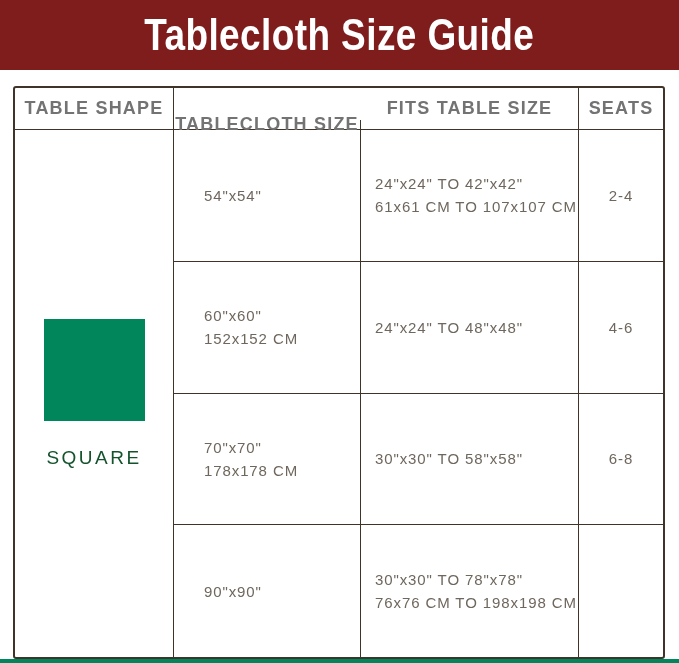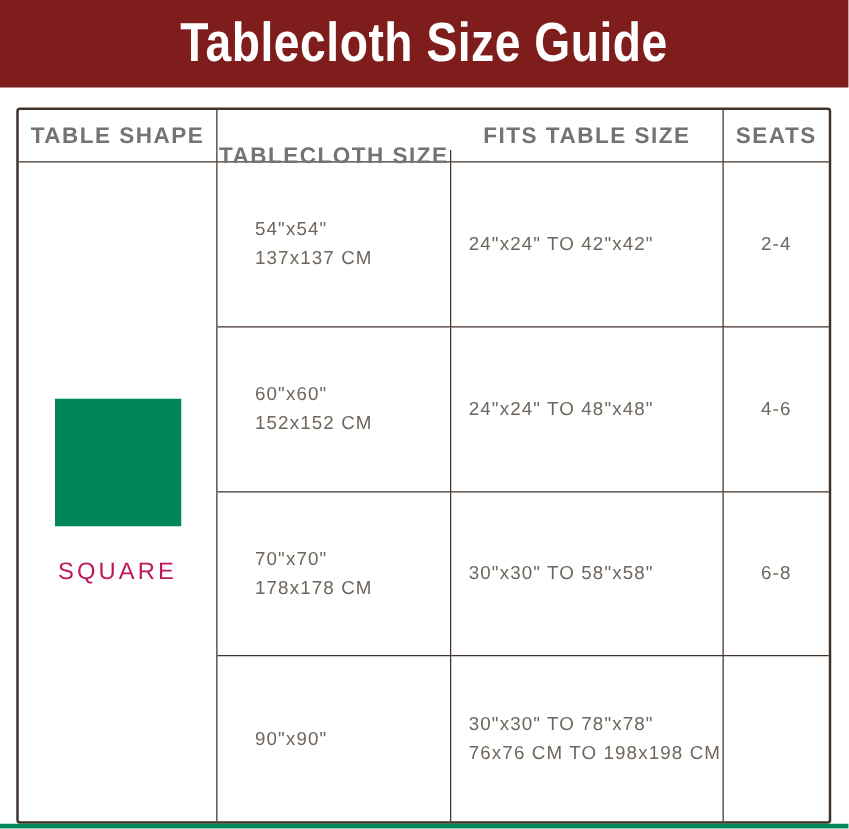--- a/index.html
+++ b/index.html
@@ -91,21 +91,21 @@
     flex-direction: column;
     align-items: center;
     justify-content: center;
   }
   .shape-swatch {
     width: 101px; height: 102px;
     background: #00865A;
   }
   .shape-label {
     margin-top: 26px;
-    color: #be185d;
+    color: #14532d;
     font-size: 19px;
     letter-spacing: 2.5px;
   }
   .line { display: block; }
 </style>
 </head>
 <body>
 
 <div id="screen">
 
@@ -120,24 +120,24 @@
     <div class="cell hdr br bb" style="grid-column:3;grid-row:1;">FITS TABLE SIZE</div>
     <div class="cell hdr bb" style="grid-column:4;grid-row:1;">SEATS</div>
 
     <div class="cell shape-cell br">
       <div class="shape-swatch" style="background-color: rgb(0, 134, 90);"></div>
       <div class="shape-label">SQUARE</div>
     </div>
 
     <div class="cell body-cell tc-cell br bb" style="grid-column:2;grid-row:2;">
       <span class="line">54"x54"</span>
-      <span class="line">137x137 CM</span>
     </div>
     <div class="cell body-cell fit-cell br bb" style="grid-column:3;grid-row:2;">
       <span class="line">24"x24" TO 42"x42"</span>
+      <span class="line">61x61 CM TO 107x107 CM</span>
     </div>
     <div class="cell body-cell seat-cell bb" style="grid-column:4;grid-row:2;">
       <span class="line">2-4</span>
     </div>
 
     <div class="cell body-cell tc-cell br bb" style="grid-column:2;grid-row:3;">
       <span class="line">60"x60"</span>
       <span class="line">152x152 CM</span>
     </div>
     <div class="cell body-cell fit-cell br bb" style="grid-column:3;grid-row:3;">

